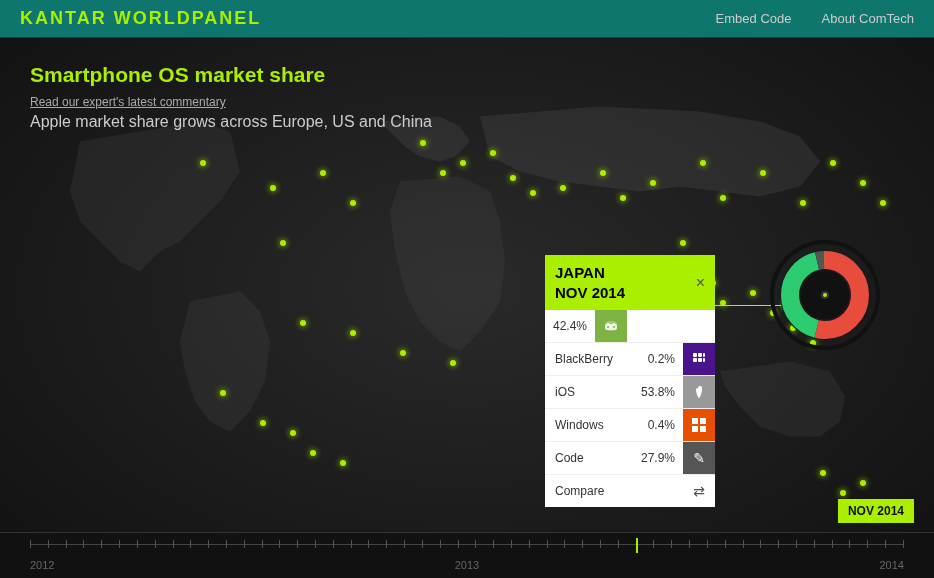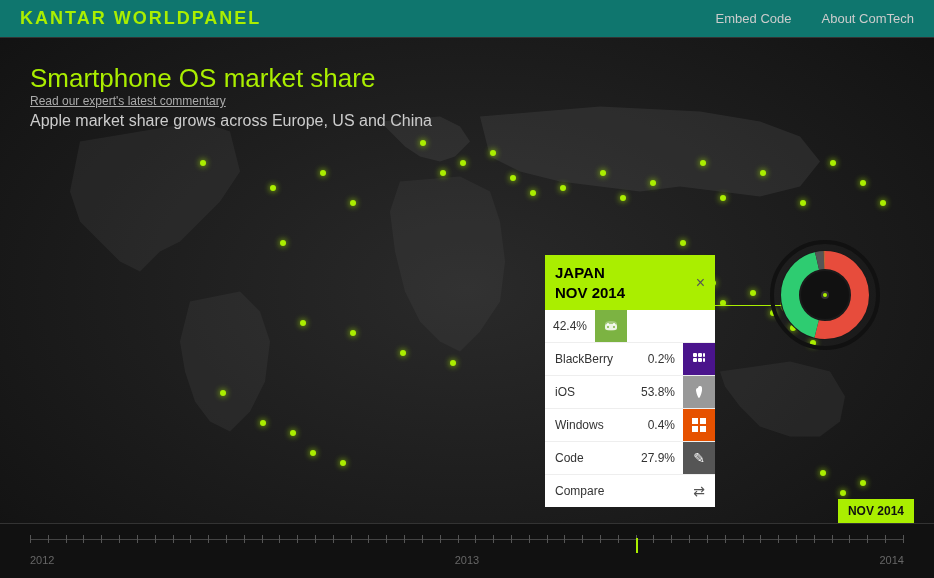--- a/index.html
+++ b/index.html
@@ -65,23 +65,23 @@
 
     
     .main {
       position: relative;
       z-index: 5;
       padding: 25px 30px 0;
     }
 
     .page-title {
       color: #aaee00;
-      font-size: 26px;
-      font-weight: normal;
-      margin-bottom: 0;
+      font-size: 21px;
+      font-weight: bold;
+      margin-bottom: 8px;
     }
 
     .subtitle-link {
       color: #aaa;
       font-size: 12px;
       text-decoration: underline;
       display: block;
       margin-bottom: 4px;
       cursor: pointer;
     }
@@ -187,21 +187,21 @@
       left: 770px;
       z-index: 20;
     }
 
     
     .timeline {
       position: absolute;
       bottom: 0;
       left: 0;
       right: 0;
-      height: 55px;
+      height: 46px;
       background: #111;
       border-top: 1px solid #333;
       z-index: 10;
       display: flex;
       flex-direction: column;
       justify-content: flex-end;
       padding-bottom: 5px;
     }
 
     .timeline-track {

